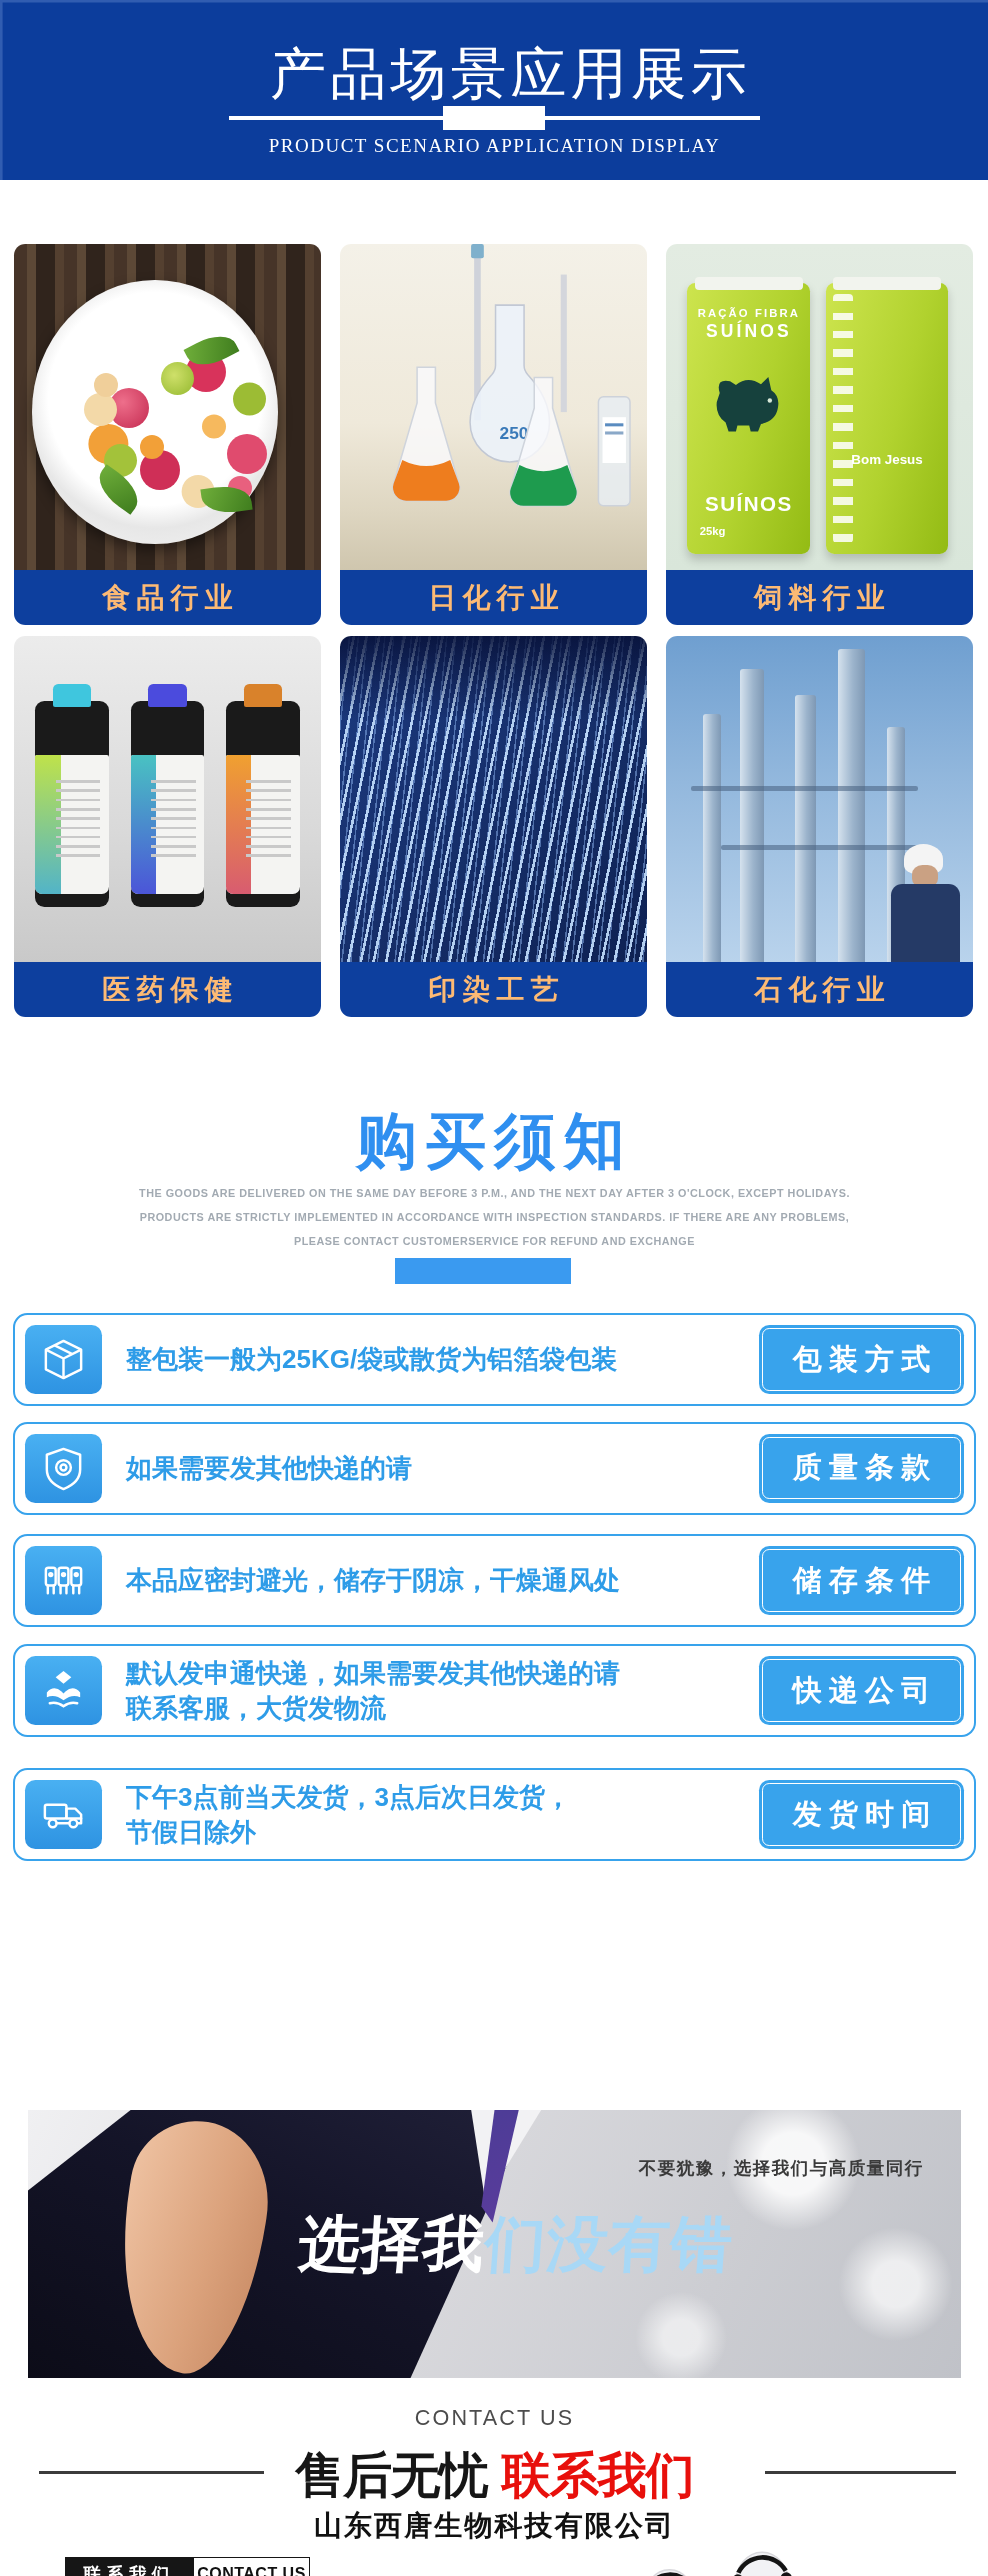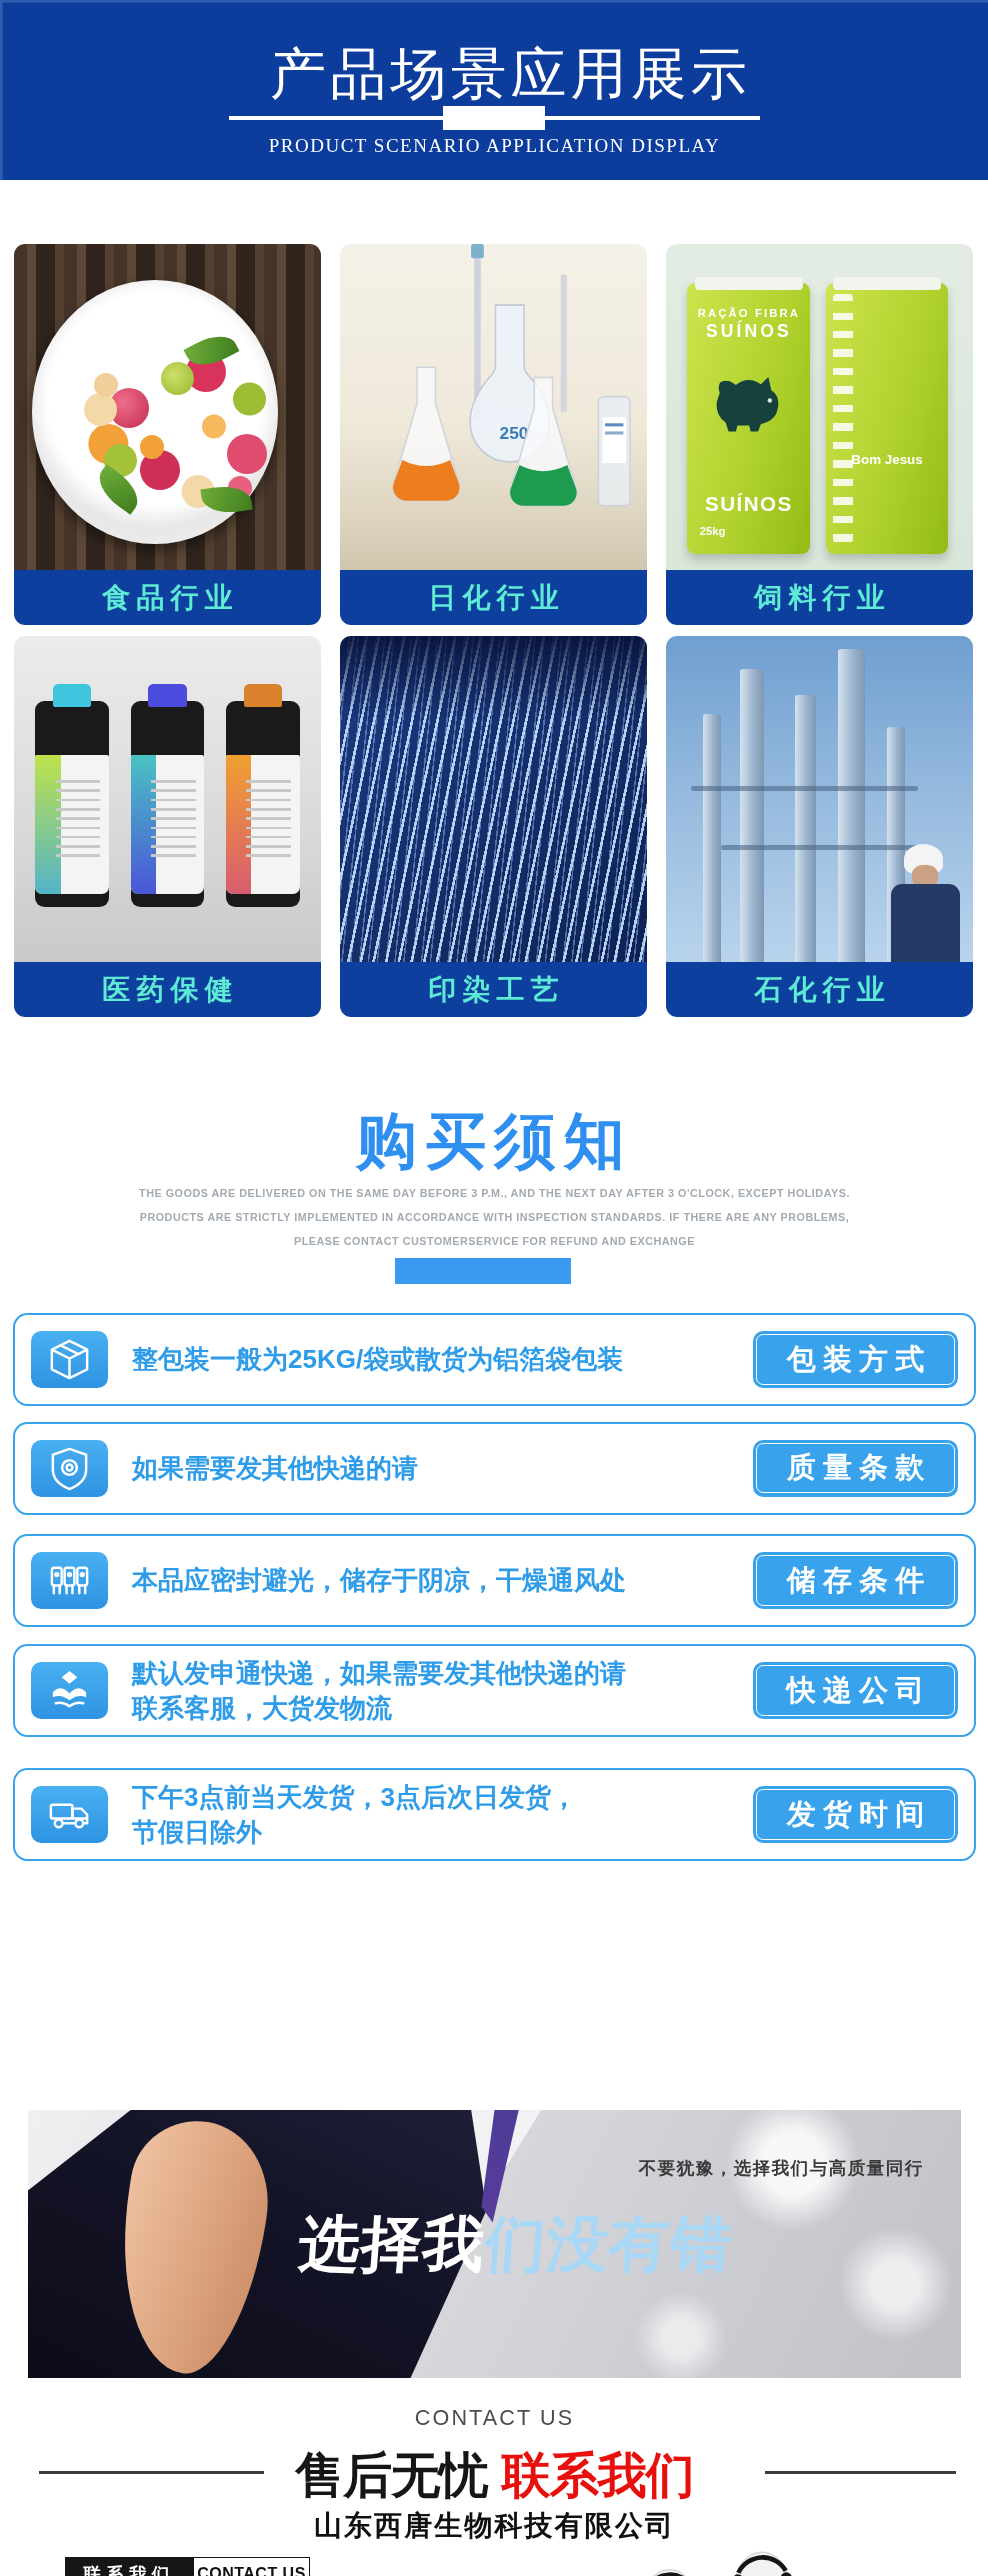--- a/index.html
+++ b/index.html
@@ -15,21 +15,21 @@
   .hero-divider{position:absolute;top:116px;left:229px;width:531px;height:4.1px;background:#fff;}
   .hero-divider-rect{position:absolute;left:214px;top:-9.8px;width:102px;height:24px;background:#fff;}
   .hero-sub{position:absolute;top:135px;left:0;width:100%;text-align:center;
         font-family:"Liberation Serif","DejaVu Serif",serif;
         font-size:19px;font-weight:400;color:#fff;letter-spacing:1.5px;}
 
   
   .card{position:absolute;width:307px;margin:0;}
   .photo{position:relative;width:307px;height:326px;border-radius:11.3px 11.3px 0 0;overflow:hidden;padding-left:21px;}
   .card-label{width:307px;height:55px;background:#0d3f9e;border-radius:0 0 11.3px 11.3px;
-        display:flex;align-items:center;justify-content:center;color:#5eead4;
+        display:flex;align-items:center;justify-content:center;color:#fdba74;
         font-size:28px;font-weight:700;letter-spacing:6.2px;padding-left:6.2px;}
 
   
   .food{background:repeating-linear-gradient(90deg,#463428 0 13.4px,#5c4836 13.4px 21.6px,#30241c 21.6px 41px,#544030 41px 50px);}
   .plate{position:absolute;left:6%;top:11%;width:80%;height:81%;border-radius:50%;
         background:radial-gradient(circle at 50% 45%,#ffffff 56%,#e7e7e7 68%,#f7f7f7 100%);
         box-shadow:0 6.2px 13.4px rgba(0,0,0,.45);}
   .fr{position:absolute;border-radius:50%;}
   .fr.a{left:77px;top:108px;width:40px;height:40px;background:radial-gradient(circle at 35% 35%,#ee6f8b,#c42a50);
         box-shadow:77px -36px 0 #d8335b,31px 62px 0 #cf2f57,118px 46px 0 #e04b6e,-20.6px 36px 0 #f2a038;}
@@ -103,21 +103,21 @@
   
   .notice-title{position:absolute;top:1101px;left:0;width:100%;text-align:center;
         font-size:61px;font-weight:900;color:#2f8ff0;letter-spacing:8.2px;}
   .notice-lines{position:absolute;top:1181px;left:134px;width:721px;text-align:center;
         font-size:10.8px;line-height:24px;color:#a2aab2;letter-spacing:0.5px;font-weight:700;}
   .notice-divider{position:absolute;top:1258px;left:395px;width:176px;height:26px;background:#3a9af0;}
 
   
   .irows{position:absolute;left:13px;top:1313px;width:963px;}
   .irow{position:relative;height:93px;border:2.1px solid #38a3ec;border-radius:14.4px;background:#fff;
-        display:flex;align-items:stretch;padding:16px;}
+        display:flex;align-items:stretch;padding:10px;}
   .irow-icon{flex:0 0 77px;border-radius:10.3px;background:linear-gradient(180deg,#49b0f2,#2e93e2);
         display:flex;align-items:center;justify-content:center;}
   .irow-icon svg{width:49px;height:49px;}
   .irow-text{flex:1;display:flex;flex-direction:column;justify-content:center;padding-left:24px;
         color:#2e9ce8;font-size:26px;font-weight:700;line-height:35px;}
   .irow-label{flex:0 0 205px;border-radius:10.3px;background:#38a3ec;position:relative;
         display:flex;align-items:center;justify-content:center;color:#fff;font-size:29px;
         font-weight:700;letter-spacing:7.2px;padding-left:7.2px;}
   .irow-label::after{content:"";position:absolute;inset:3.1px;border:1.5px solid #fff;border-radius:7.2px;pointer-events:none;}
   .mb30{margin-bottom:15.5px;} .mb38{margin-bottom:19.6px;} .mb94{margin-bottom:48px;}

